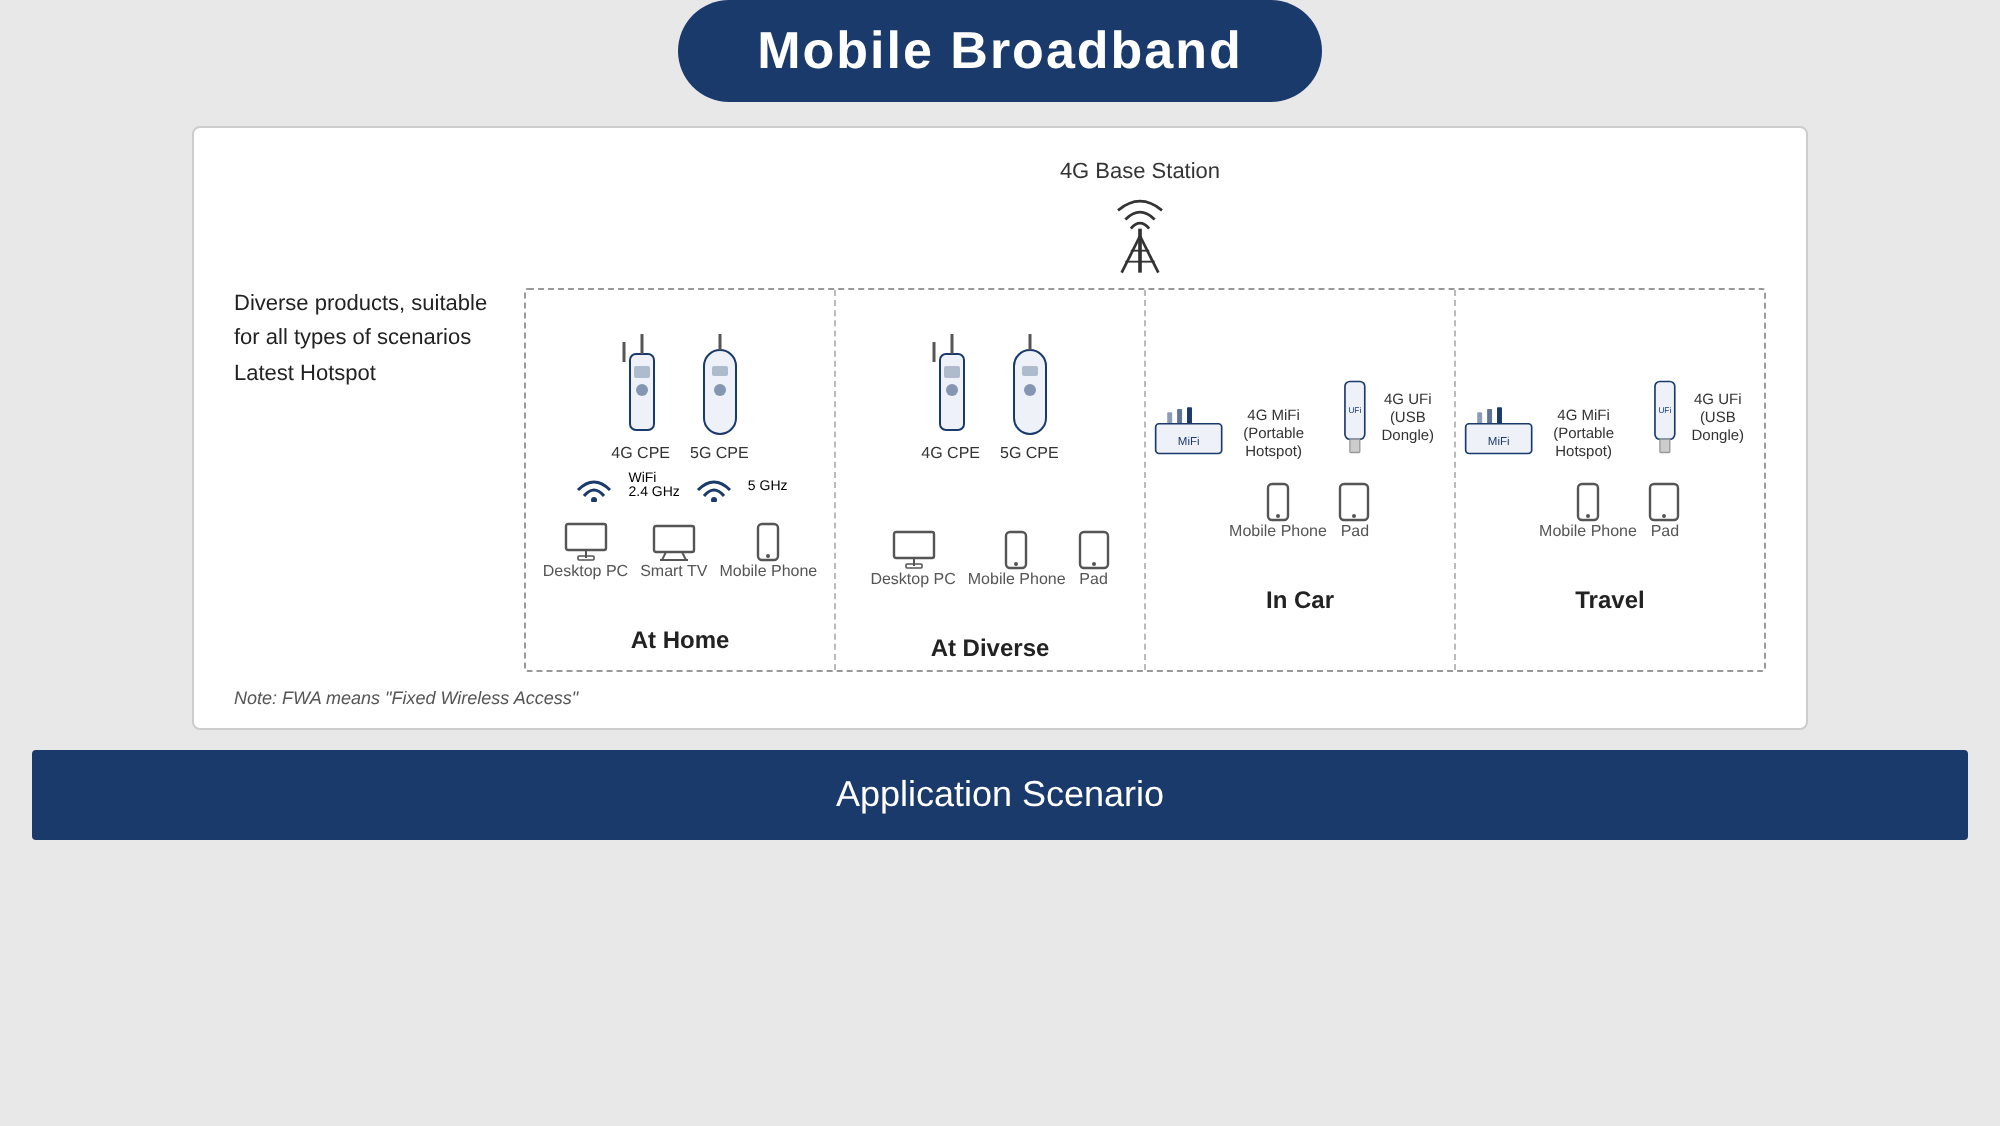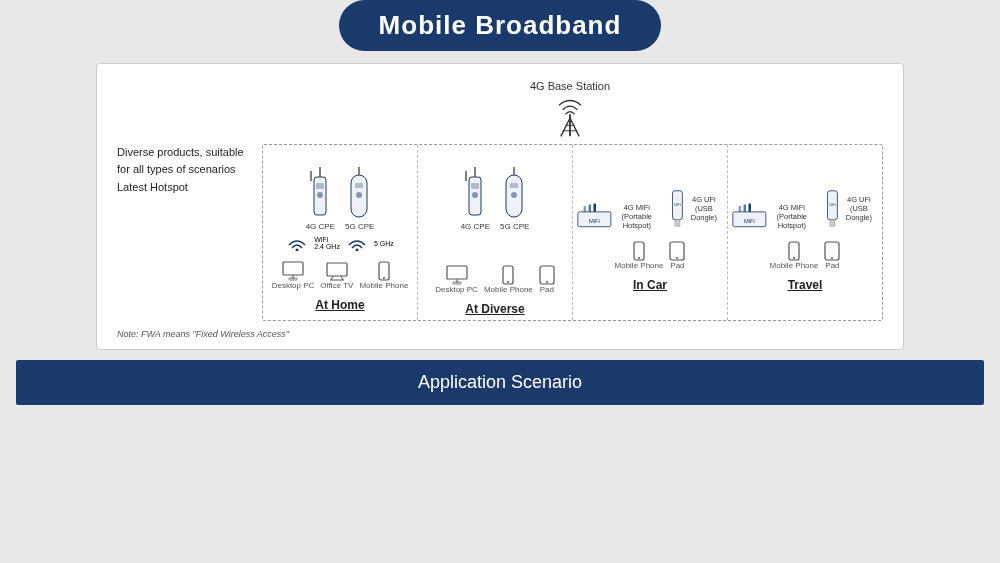--- a/index.html
+++ b/index.html
@@ -118,23 +118,22 @@
     }
 
     .scenario-section:last-child {
       border-right: none;
     }
 
     .scenario-title {
       font-size: 12px;
       font-weight: bold;
       color: #222;
-      margin-top: 8px;
+      margin-top: 23px;
       text-align: right;
-      text-decoration: underline;
     }
 
     
     .icons-row {
       display: flex;
       gap: 6px;
       align-items: flex-end;
       justify-content: flex-end;
       margin-top: 10px;
     }
@@ -163,21 +162,21 @@
       color: #fff;
       text-align: center;
       padding: 12px;
       font-size: 18px;
       border-radius: 2px;
     }
 
     .cpe-device {
       display: flex;
       flex-direction: column;
-      align-items: flex-start;
+      align-items: flex-end;
       font-size: 8.5px;
       color: #333;
       text-align: center;
     }
 
     
     .wifi-row {
       display: flex;
       gap: 6px;
       align-items: center;
@@ -281,21 +280,21 @@
               </svg>
               <span>Desktop PC</span>
             </div>
             <div class="icon-col">
               <svg width="22" height="20" viewBox="0 0 22 20">
                 <rect x="1" y="2" width="20" height="13" rx="1" fill="none" stroke="#555" stroke-width="1.2"></rect>
                 <line x1="7" y1="15" x2="5" y2="19" stroke="#555" stroke-width="1"></line>
                 <line x1="15" y1="15" x2="17" y2="19" stroke="#555" stroke-width="1"></line>
                 <line x1="4" y1="19" x2="18" y2="19" stroke="#555" stroke-width="1"></line>
               </svg>
-              <span>Office TV</span>
+              <span>Smart TV</span>
             </div>
             <div class="icon-col">
               <svg width="12" height="20" viewBox="0 0 12 20">
                 <rect x="1" y="1" width="10" height="18" rx="2" fill="none" stroke="#555" stroke-width="1.2"></rect>
                 <circle cx="6" cy="17" r="1" fill="#555"></circle>
               </svg>
               <span>Mobile Phone</span>
             </div>
           </div>
           <div class="scenario-title">At Home</div>

